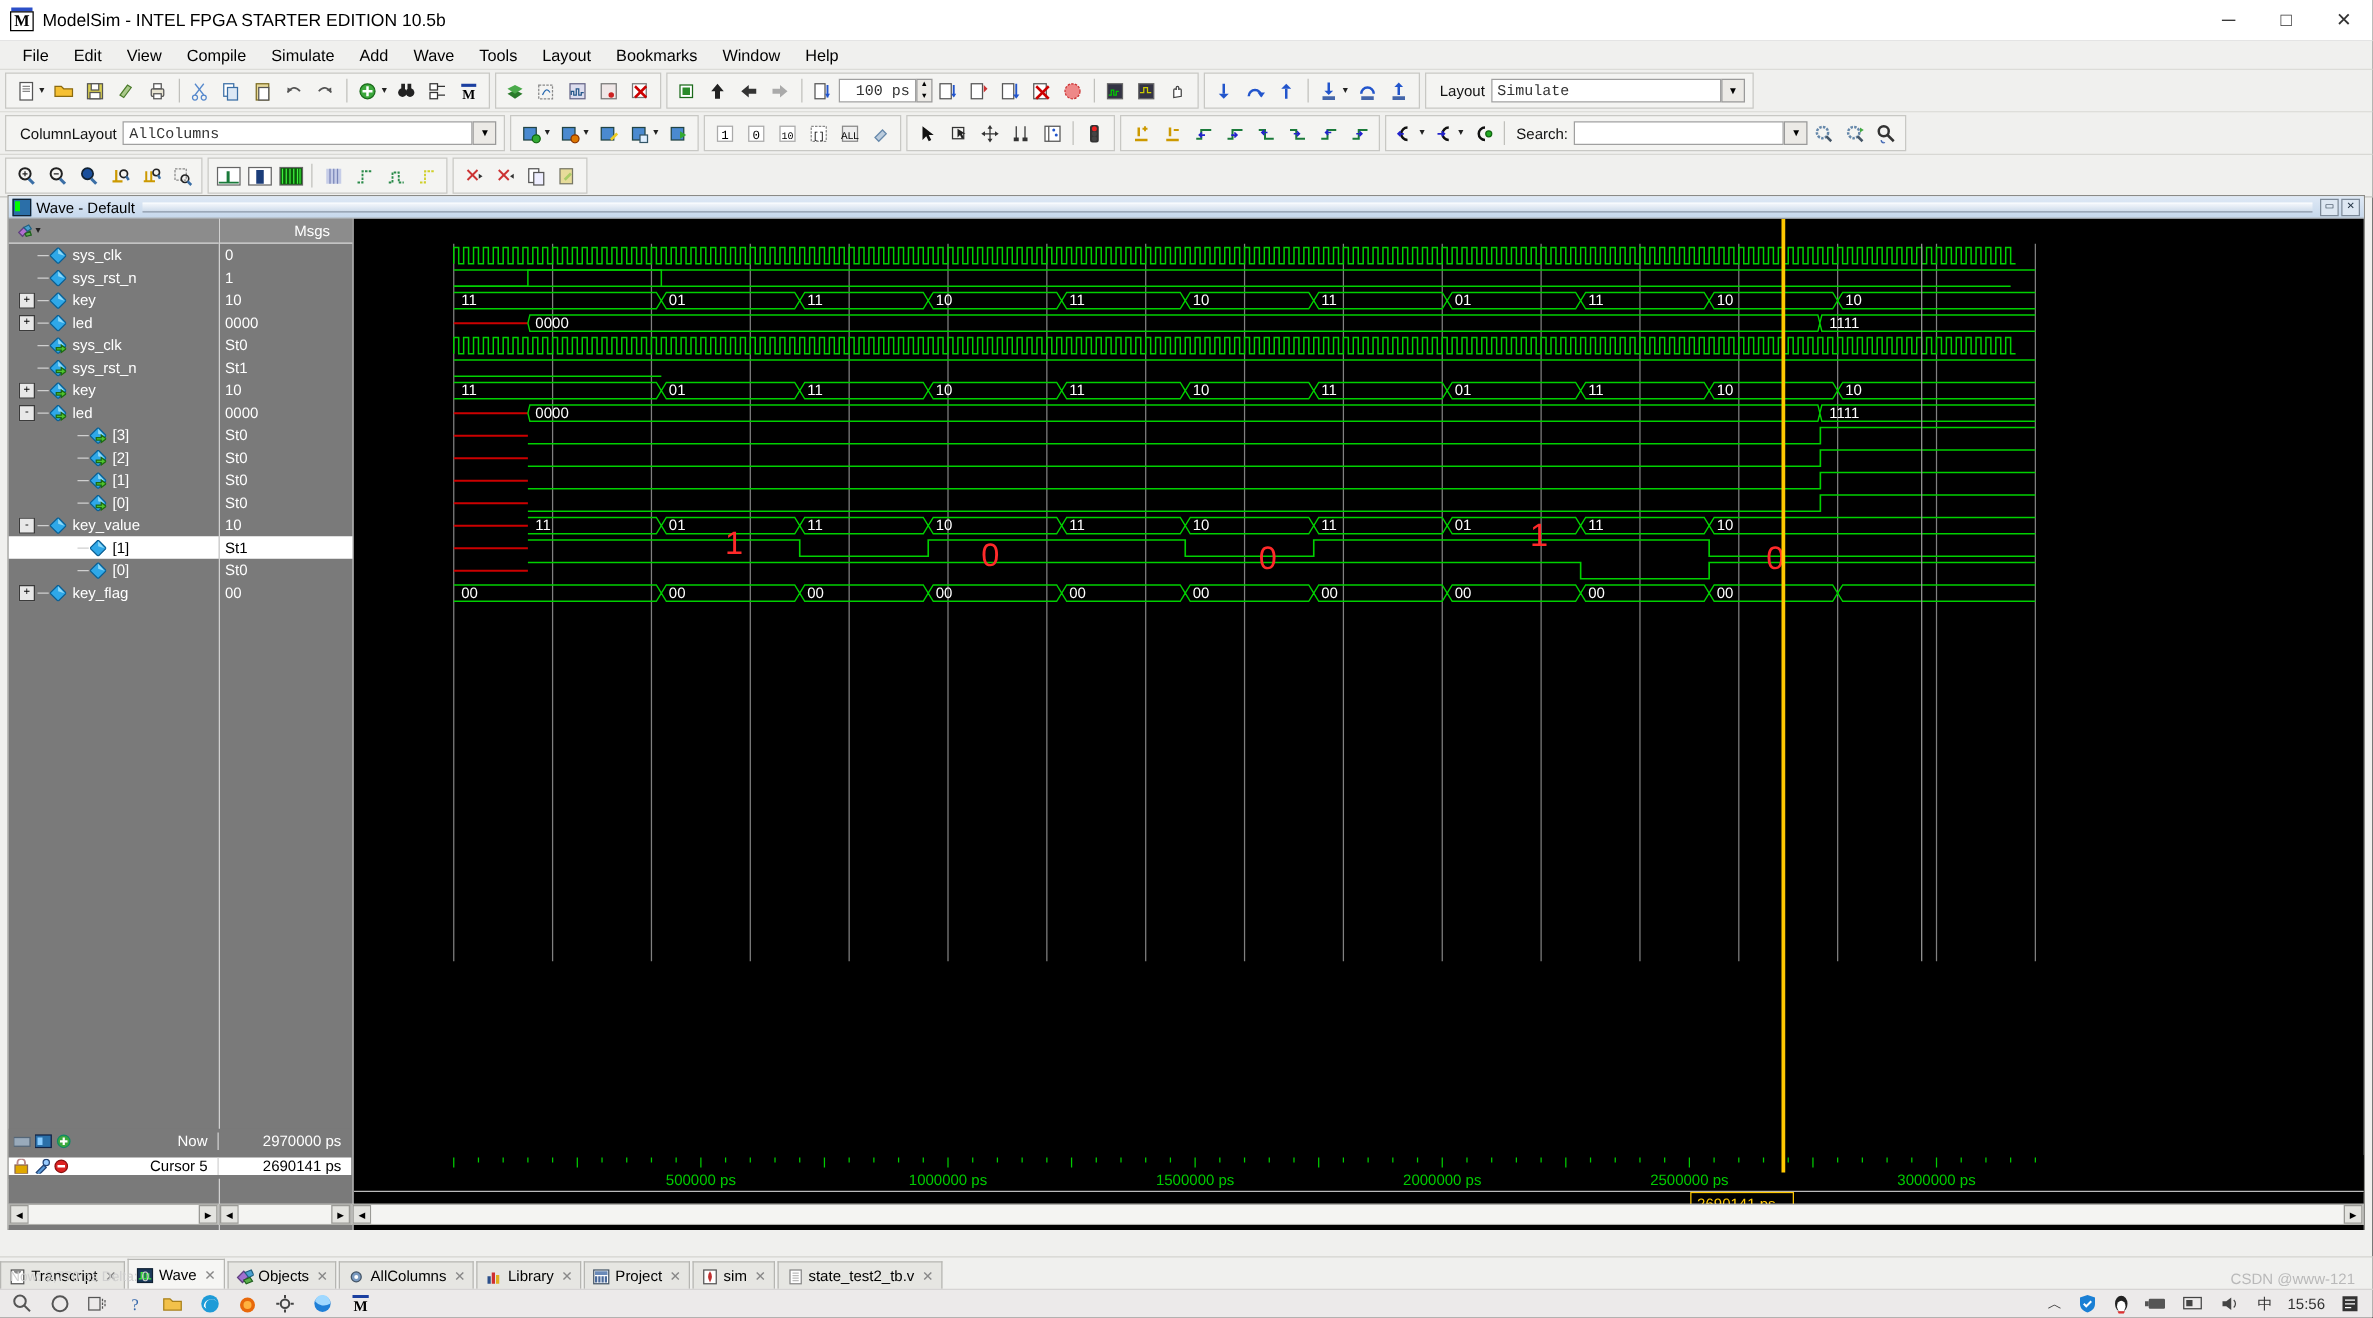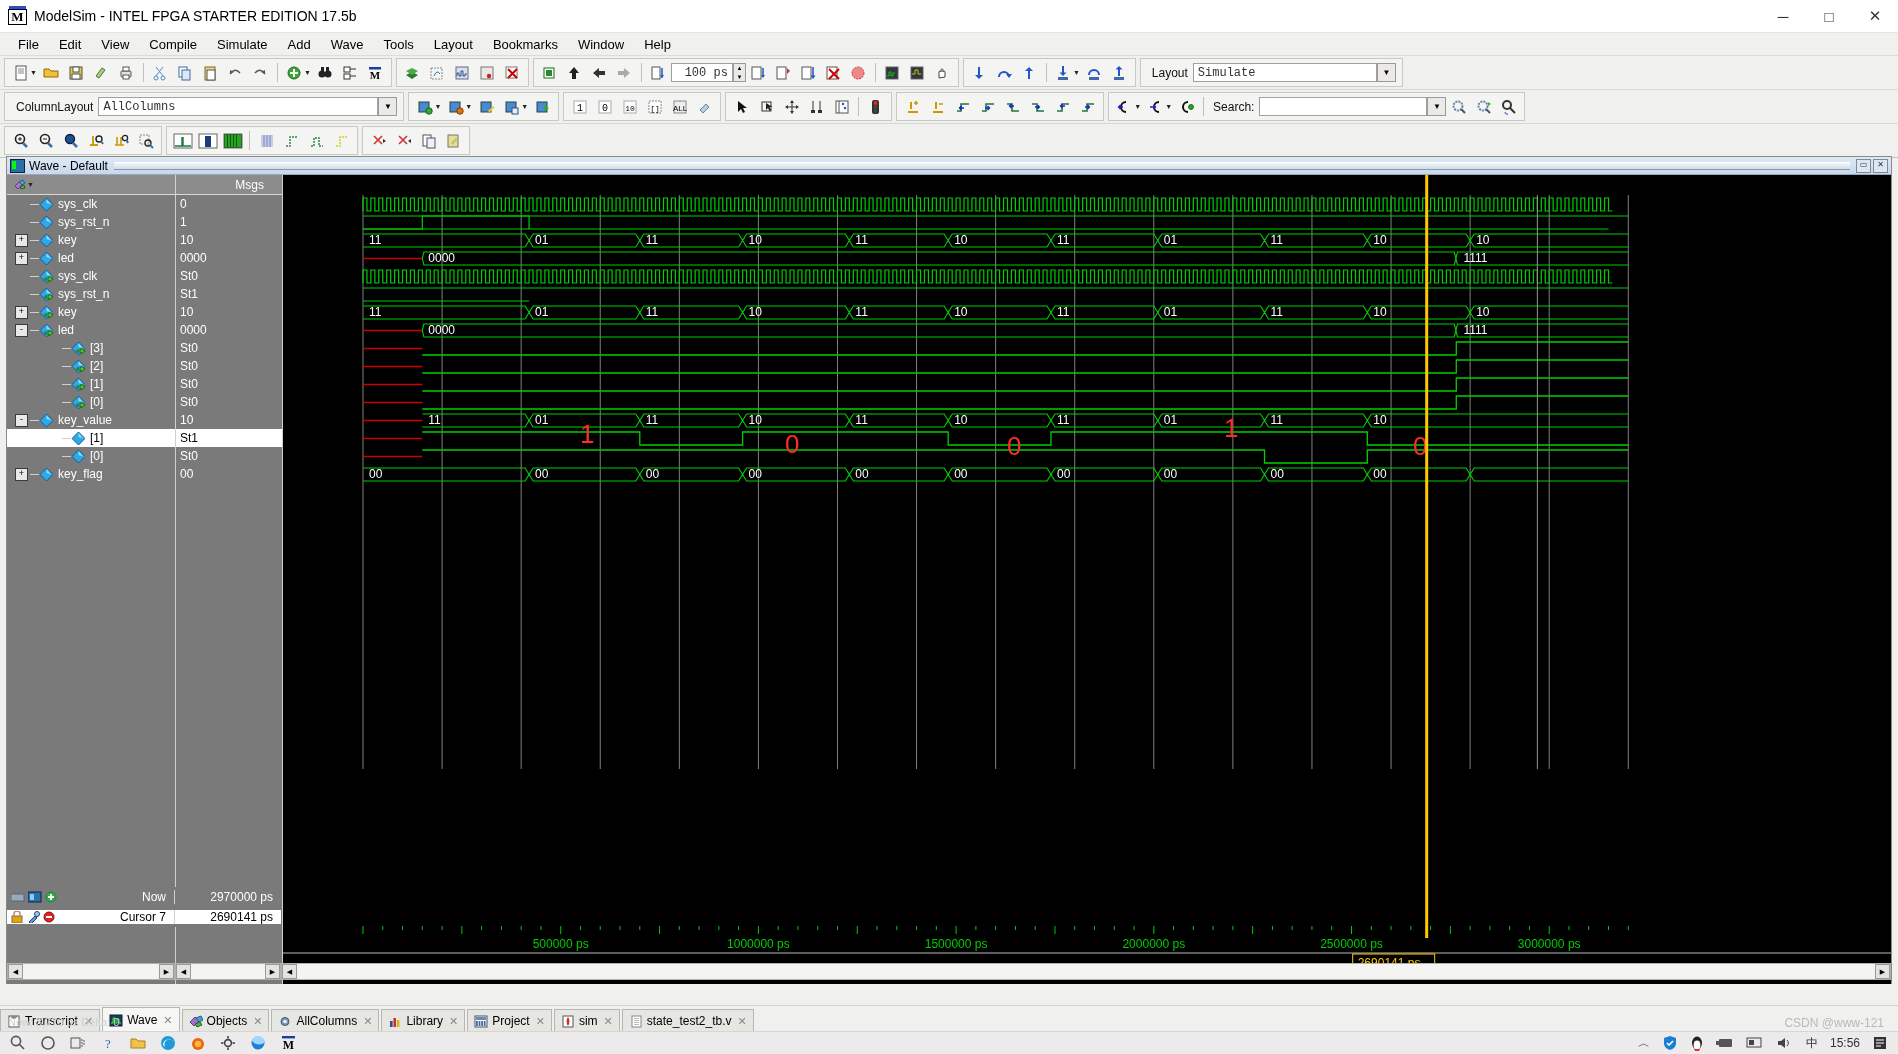--- a/index.html
+++ b/index.html
@@ -81,21 +81,21 @@
   .vrow{height:18px;display:flex;align-items:center;color:#ffffff;font-size:12px;
      padding-left:4px;box-sizing:border-box;font-family:"Liberation Sans",sans-serif;}
   .vrow.sel{background:#ffffff;color:#000;}
   .expander{width:11px;height:11px;border:1px solid #3b3b3b;background:#e8e8e8;color:#000;
      font-size:9px;line-height:9px;text-align:center;display:inline-block;margin-right:2px;flex:none;}
   .diamond{width:13px;height:13px;flex:none;margin-right:5px;position:relative;}
 
   .names-scroll{position:absolute;left:0;top:20px;right:0;bottom:0;}
 
   
-  .nowpanel{position:absolute;left:0;bottom:56px;width:274px;height:40px;background:#7a7a7a;}
+  .nowpanel{position:absolute;left:0;bottom:40px;width:274px;height:40px;background:#7a7a7a;}
   .nowrow{height:20px;display:flex;align-items:center;box-sizing:border-box;}
   .nowrow .left{width:168px;display:flex;align-items:center;justify-content:flex-end;
      padding-right:8px;box-sizing:border-box;color:#fff;font-size:12px;border-right:1px solid #d0d0d0;}
   .nowrow .right{width:106px;text-align:right;padding-right:8px;box-sizing:border-box;
      color:#fff;font-size:12px;}
   .nowrow.cursor .left{background:#fff;color:#000;}
   .nowrow.cursor .right{background:#fff;color:#000;}
   .nowicons{position:absolute;left:4px;display:flex;gap:3px;align-items:center;}
 
   .hscrollbar{height:17px;background:#efefed;border:1px solid #b0b0ac;display:flex;align-items:center;box-sizing:border-box;}
@@ -124,21 +124,21 @@
 </head>
 <body>
 
 <div class="app">
 
   <div class="titlebar">
     <div class="tb-icon">
       <div class="bar"></div>
         <div class="m">M</div>
     </div>
-    <div class="tb-title">ModelSim - INTEL FPGA STARTER EDITION 17.5b</div>
+    <div class="tb-title">ModelSim - INTEL FPGA STARTER EDITION 10.5b</div>
     <div class="tb-btns">
       <div class="tb-btn">─</div>
       <div class="tb-btn">□</div>
       <div class="tb-btn close">✕</div>
     </div>
   </div>
 
   <div class="menubar">
     <div class="menu-item">File</div>
     <div class="menu-item">Edit</div>
@@ -1207,21 +1207,21 @@
               </svg>
             <svg width="13" height="12">
                 <path d="M2 11 l6 -6 l2 2 l-6 6z" fill="#5a9ad8" stroke="#247"></path>
                 <circle cx="10" cy="3" r="2.5" fill="#9cf" stroke="#247"></circle>
               </svg>
             <svg width="12" height="12">
                 <circle cx="6" cy="6" r="5" fill="#d22" stroke="#811"></circle>
                 <line x1="3" y1="6" x2="9" y2="6" stroke="#fff" stroke-width="2"></line>
               </svg>
           </div>
-          <span>Cursor 7</span>
+          <span>Cursor 5</span>
         </div>
         <div class="right">2690141 ps</div>
       </div>
     </div>
 
     <div style="position:absolute;left:0;bottom:0;width:1884px;height:20px;display:flex;">
       <div class="hscrollbar" style="width:168px;">
         <div class="sb-arrow">◀</div>
         <div class="sb-track"></div>
         <div class="sb-arrow">▶</div>

